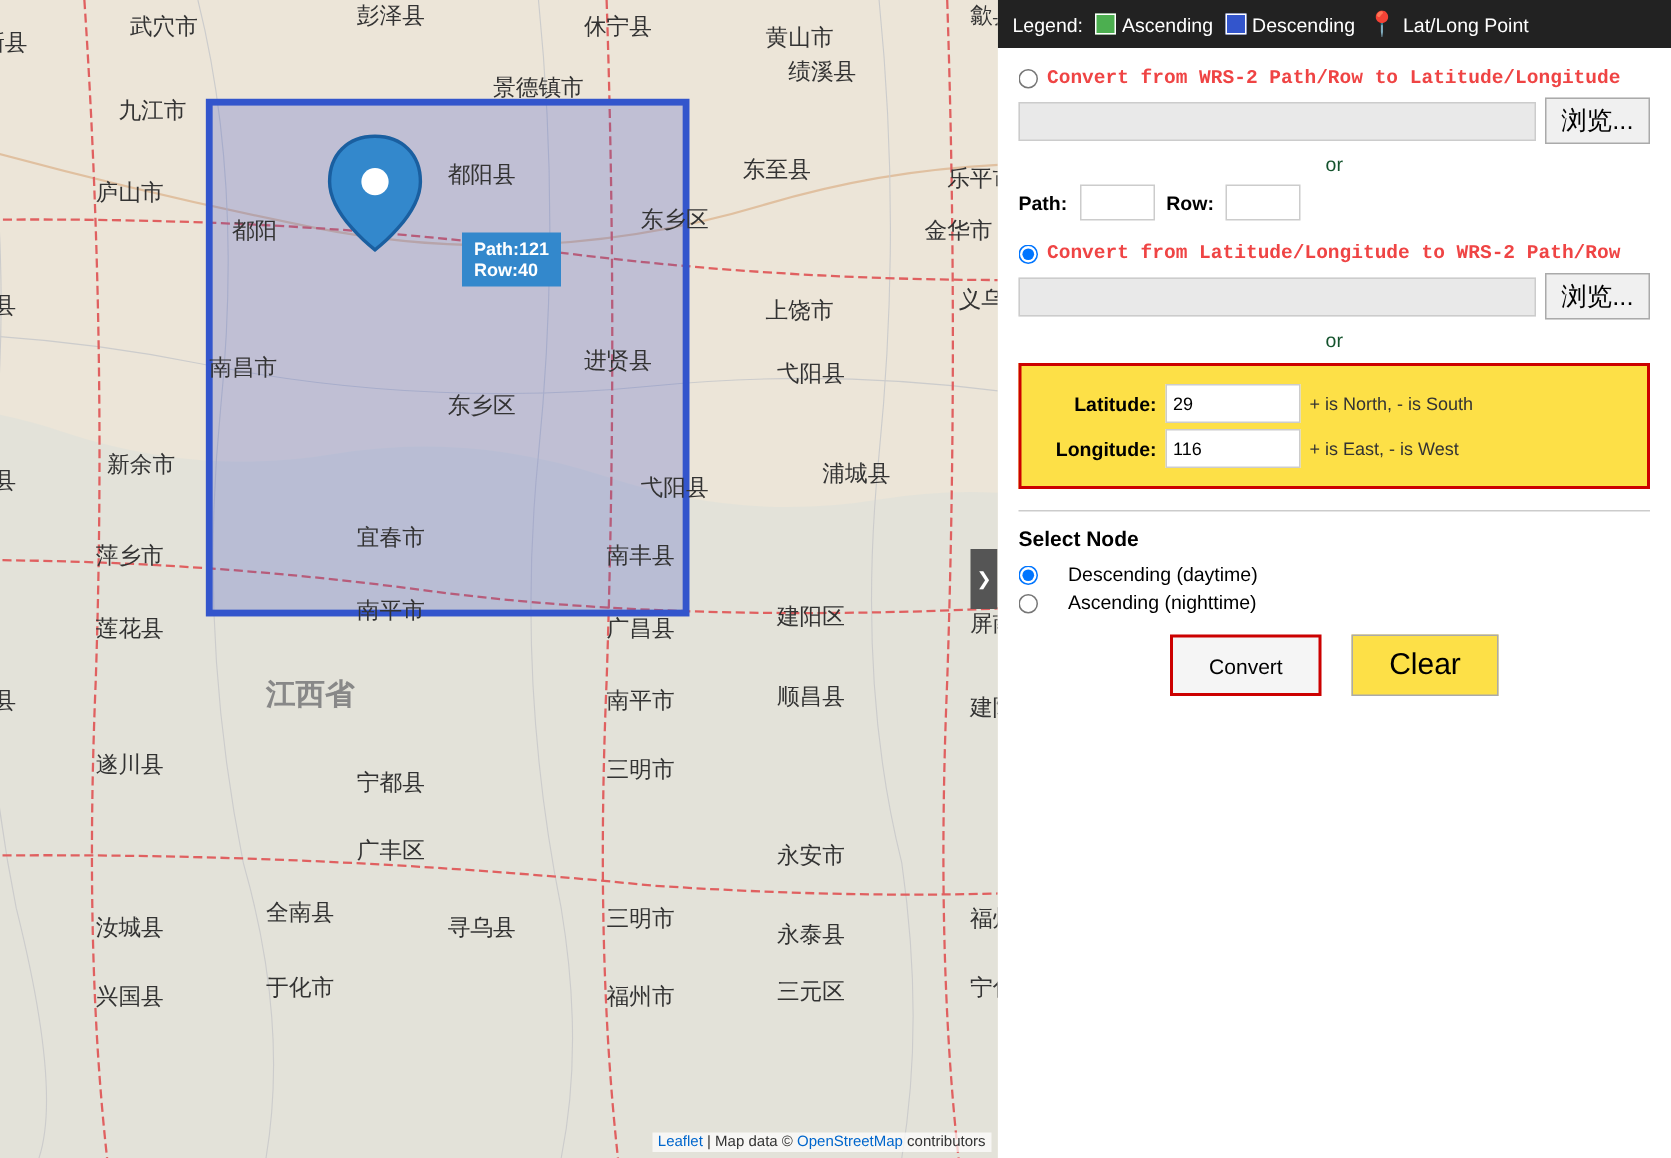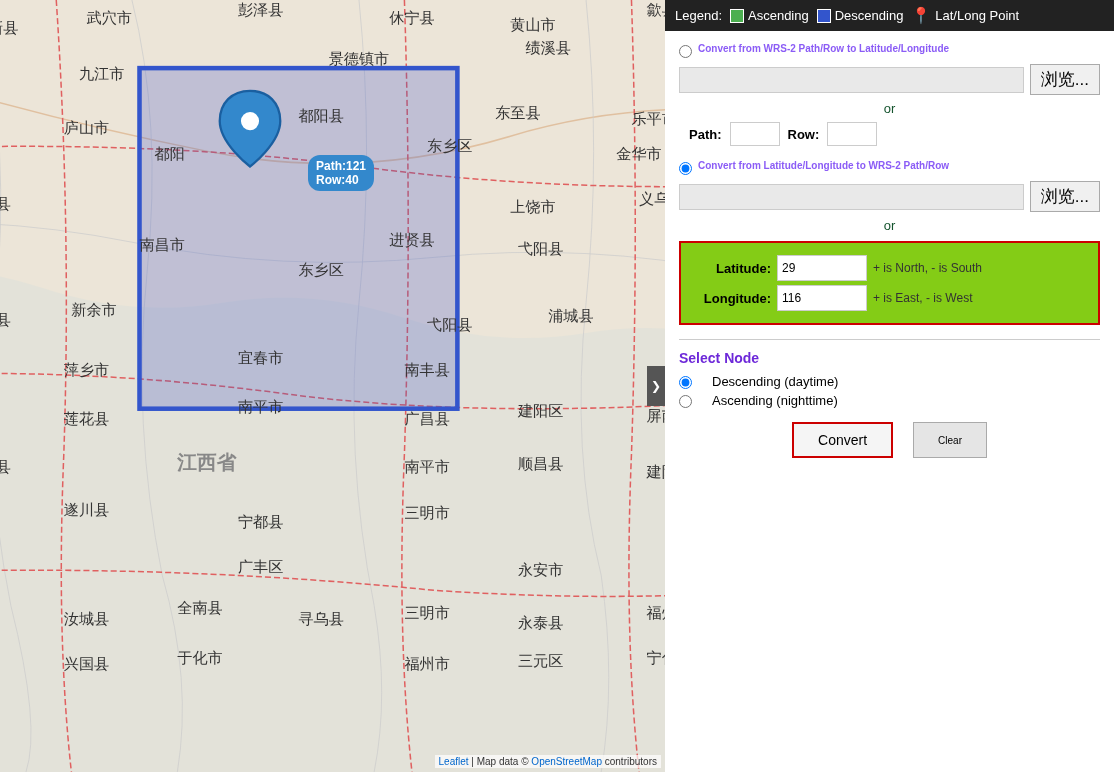--- a/index.html
+++ b/index.html
@@ -47,23 +47,24 @@
 
     
     #panel-content {
       padding: 12px 14px;
       flex: 1;
     }
 
     .section { margin-bottom: 14px; }
 
     .radio-label-orange {
-      color: #8b5cf6;
+      color: #ef4444;
       font-weight: bold;
-      font-size: 10px;
+      font-size: 13px;
+      font-family: Liberation Mono, monospace;
     }
     .radio-row {
       display: flex;
       align-items: flex-start;
       gap: 6px;
       margin-bottom: 6px;
     }
     input[type="radio"] { margin-top: 2px; }
 
     .browse-row {
@@ -91,57 +92,57 @@
     .or-text {
       text-align: center;
       color: #14532d;
       margin: 6px 0;
       font-size: 13px;
     }
     .path-row {
       display: flex;
       align-items: center;
       gap: 8px;
-      margin: 6px 10px;
+      margin: 6px 0;
     }
     .path-row label { font-size: 13px; font-weight: bold; }
     .path-row input[type="text"] {
       width: 50px;
       height: 24px;
       border: 1px solid #ccc;
       padding: 0 4px;
       font-size: 12px;
     }
 
     .coord-box {
       border: 2px solid #cc0000;
       padding: 8px 10px;
       margin: 8px 0;
-      background: #84cc16;
+      background: #fde047;
     }
     .coord-row {
       display: flex;
       align-items: center;
       margin: 4px 0;
       gap: 6px;
     }
     .coord-label { font-weight: bold; font-size: 13px; width: 80px; text-align: right; }
     .coord-input {
       width: 90px;
       height: 26px;
       border: 1px solid #ccc;
       padding: 0 4px;
       font-size: 12px;
     }
     .coord-hint { font-size: 12px; color: #333; }
 
     .divider { border: none; border-top: 1px solid #ccc; margin: 10px 0; }
 
     .select-node-title {
-      color: #6d28d9;
+      color: #000000;
       font-weight: bold;
       font-size: 14px;
       margin-bottom: 8px;
     }
     .node-option {
       display: flex;
       align-items: center;
       gap: 20px;
       margin: 4px 0;
       font-size: 13px;
@@ -156,24 +157,24 @@
     .btn-convert {
       padding: 8px 24px;
       background: #f5f5f5;
       border: 2px solid #cc0000;
       cursor: pointer;
       font-size: 14px;
       font-weight: normal;
     }
     .btn-clear {
       padding: 8px 24px;
-      background: #e5e5e5;
+      background: #fde047;
       border: 1px solid #aaa;
       cursor: pointer;
-      font-size: 10px;
+      font-size: 20px;
     }
 
     
     .map-svg {
       position: absolute;
       top: 0; left: 0;
       width: 100%; height: 100%;
     }
 
     .map-attribution {
@@ -206,21 +207,21 @@
 
     .path-tooltip {
       position: absolute;
       top: 155px;
       left: 308px;
       background: #3388cc;
       color: #fff;
       padding: 4px 8px;
       font-size: 12px;
       font-weight: bold;
-      border-radius: 12px;
+      border-radius: 0;
     }
   </style>
 </head>
 <body>
 
 <div id="map-container">
 
   <svg class="map-svg" viewBox="0 0 665 510" xmlns="http://www.w3.org/2000/svg" preserveAspectRatio="xMidYMid slice">
 
     <rect width="665" height="510" fill="#f0ebe0"></rect>

